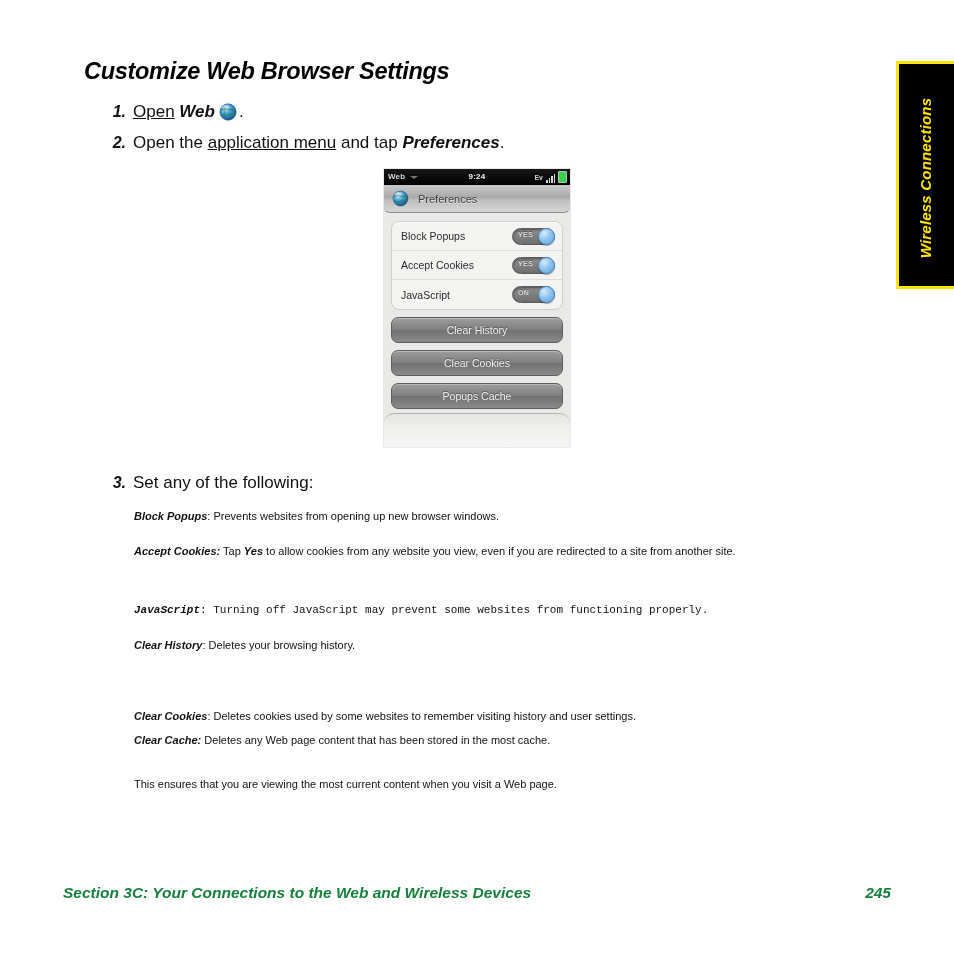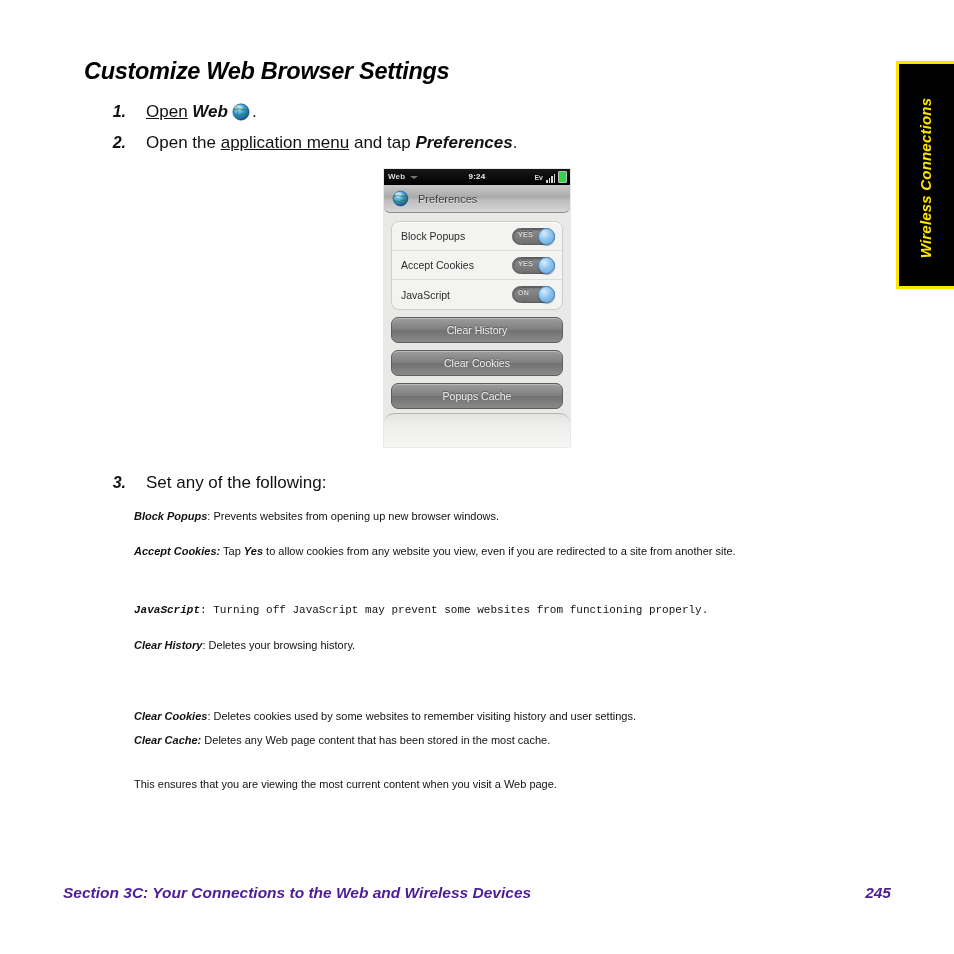--- a/index.html
+++ b/index.html
@@ -47,21 +47,21 @@
     left: 0;
     top: 0;
     width: 26px;
     text-align: right;
     font-weight: bold;
     font-style: italic;
     font-size: 16px;
   }
   .step .txt {
     display: block;
-    margin-left: 46px;
+    margin-left: 33px;
   }
   .u { text-decoration: underline; }
   .i { font-style: italic; font-weight: bold; }
 
   .globe-inline {
     display: inline-block;
     width: 18px;
     height: 18px;
     vertical-align: -4px;
     margin: 0 2px 0 4px;
@@ -269,21 +269,21 @@
   .footer {
     position: absolute;
     left: 63px;
     top: 884px;
     width: 828px;
     font-size: 15.5px;
     font-style: italic;
     font-weight: bold;
     display: flex;
     justify-content: space-between;
-    color: #4c1d95;
+    color: #15803d;
   }
 </style>
 </head>
 <body>
 
 <div id="page">
 
   <div class="h1">Customize Web Browser Settings</div>
 
   <div class="step" style="left:100px; top:100px; width:420px;">

